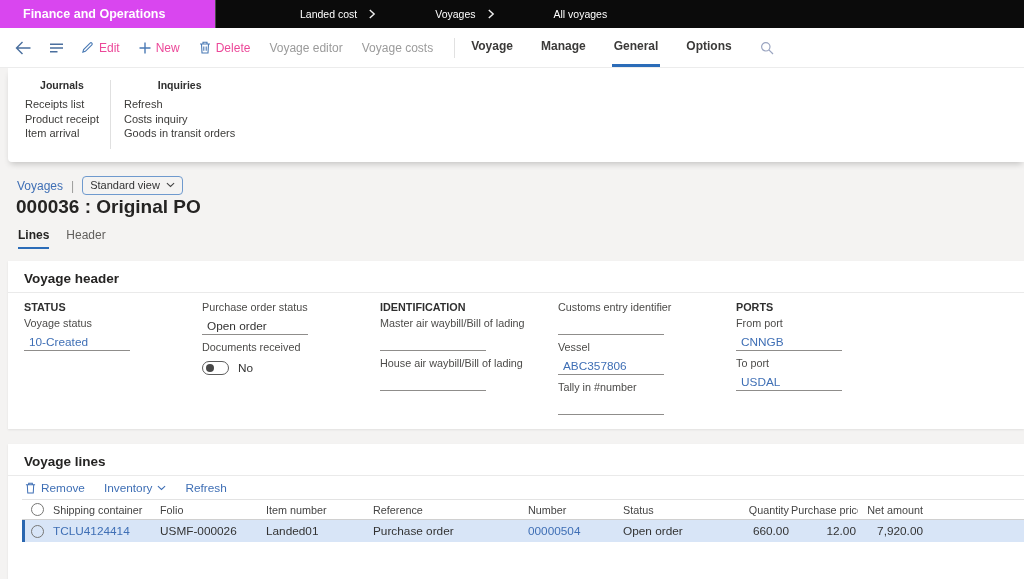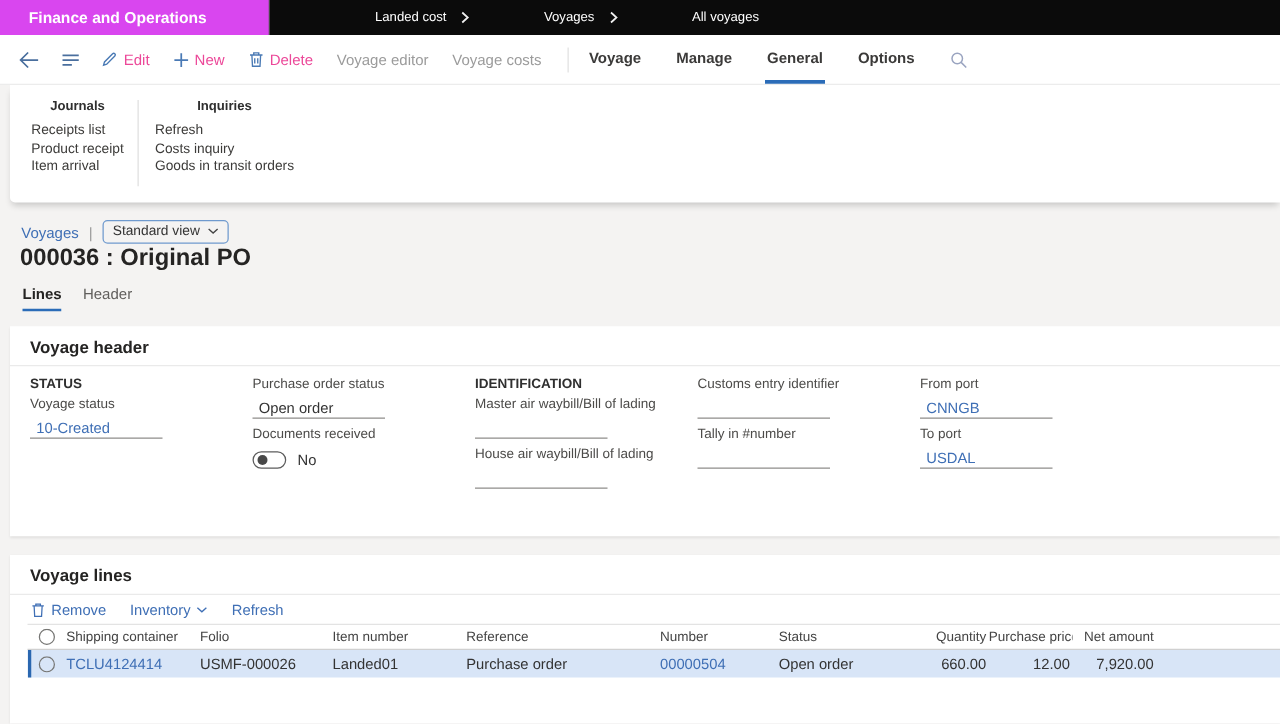--- a/index.html
+++ b/index.html
@@ -249,26 +249,31 @@
         <div class="ctl txt"></div>
       </div>
     </div>
 
     <div class="fcol">
       <div class="fld">
         <div class="lbl">Customs entry identifier</div>
         <div class="ctl txt"></div>
       </div>
       <div class="fld">
+        <div class="lbl">Vessel</div>
+        <div class="ctl link">ABC357806</div>
+      </div>
+      <div class="fld">
         <div class="lbl">Tally in #number</div>
         <div class="ctl txt"></div>
       </div>
     </div>
 
     <div class="fcol">
+      <div class="grp-title">PORTS</div>
       <div class="fld">
         <div class="lbl">From port</div>
         <div class="ctl link">CNNGB</div>
       </div>
       <div class="fld">
         <div class="lbl">To port</div>
         <div class="ctl link">USDAL</div>
       </div>
     </div>
 

